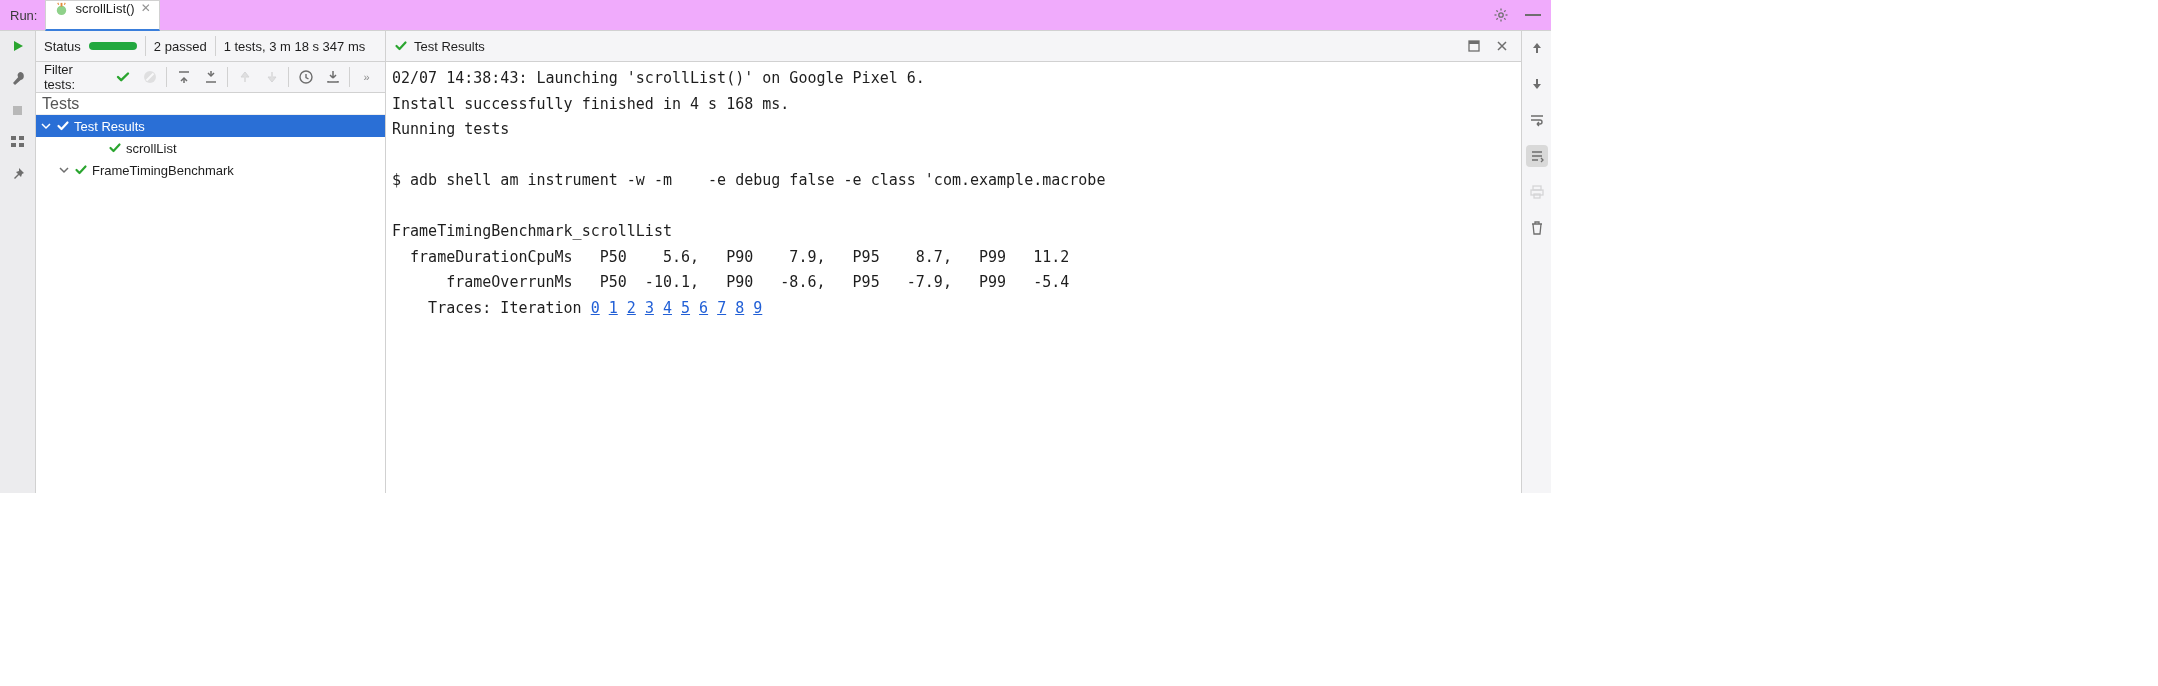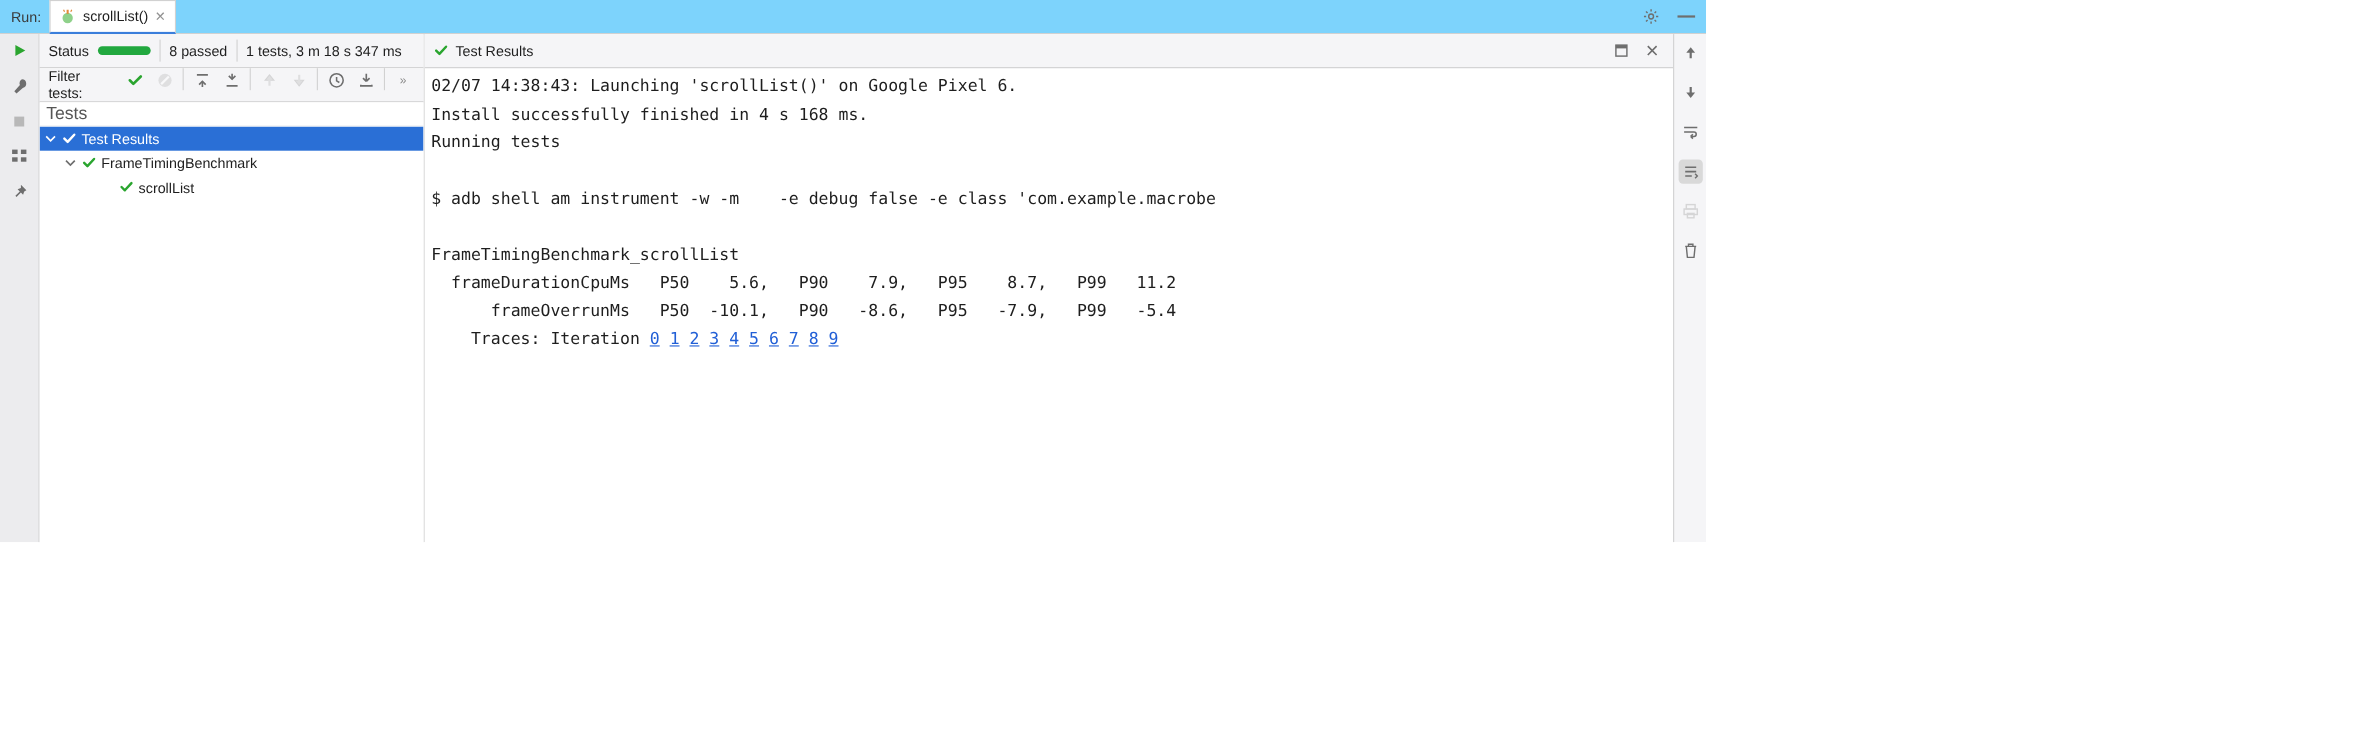--- a/index.html
+++ b/index.html
@@ -1,33 +1,33 @@
 <!DOCTYPE html>
 <html><head>
 <meta charset="utf-8">
 <style>
 * { margin:0; padding:0; box-sizing:border-box; }
 body { font-family:-apple-system,BlinkMacSystemFont,"Segoe UI",sans-serif; font-size:13px; color:#1e1e1e; background:#fff; width:1551px; height:493px; overflow:hidden; }
 .panel { display:flex; flex-direction:column; height:100%; }
-.tabbar { display:flex; align-items:center; height:31px; background:#7dd3fc; border-bottom:1px solid #d1d1d1; }
+.tabbar { display:flex; align-items:center; height:31px; background:#f0abfc; border-bottom:1px solid #d1d1d1; }
 .runlabel { padding:0 8px 0 10px; color:#3a3a3a; }
-.tab { display:flex; align-items:center; height:31px; padding:0 8px; background:#fff; border:1px solid #d1d1d1; border-bottom:2px solid #3a7edb; gap:6px; }
+.tab { display:flex; height:31px; padding:0 8px; background:#fff; border:1px solid #d1d1d1; border-bottom:2px solid #3a7edb; gap:6px; }
 .tab-close { color:#929292; font-size:12px; cursor:pointer; }
 .spacer { flex:1; }
 .gear { width:16px; height:16px; margin:0 6px; }
 .dash { width:16px; height:2px; background:#6e6e6e; margin:0 10px; }
 .body { flex:1; display:flex; min-height:0; }
 .gutter { width:36px; background:#ececee; display:flex; flex-direction:column; align-items:center; padding-top:6px; gap:14px; border-right:1px solid #d1d1d1; }
 .gutter-icn { width:18px; height:18px; display:flex; align-items:center; justify-content:center; }
 .left-col { width:350px; display:flex; flex-direction:column; border-right:1px solid #d1d1d1; }
 .statusbar { height:31px; display:flex; align-items:center; background:#f5f5f7; border-bottom:1px solid #d1d1d1; padding:0 8px; gap:8px; }
 .statusbar .lbl { color:#1e1e1e; }
 .progbar { height:8px; width:48px; background:#22a83f; border-radius:4px; }
 .sep { width:1px; height:20px; background:#d1d1d1; }
-.filterbar { height:31px; display:flex; align-items:flex-start; background:#f5f5f7; border-bottom:1px solid #d1d1d1; padding:0 8px; gap:6px; }
+.filterbar { height:31px; display:flex; align-items:center; background:#f5f5f7; border-bottom:1px solid #d1d1d1; padding:0 8px; gap:6px; }
 .filterbar .lbl { margin-right:2px; }
 .icn-btn { width:22px; height:22px; display:flex; align-items:center; justify-content:center; border-radius:4px; cursor:pointer; }
 .icn-btn.disabled { opacity:.35; }
 .icn-btn.grey svg { stroke:#9a9a9a; fill:#9a9a9a; }
 .treehdr { height:22px; padding:2px 6px; font-size:16px; color:#555; background:#fff; border-bottom:1px solid #eee; }
 .tree { flex:1; background:#fff; overflow:auto; }
 .tree-row { display:flex; align-items:center; height:22px; padding-left:4px; gap:4px; cursor:default; }
 .tree-row .arrow { width:12px; height:12px; }
 .tree-row.sel { background:#2a6fd6; color:#fff; }
 .tree-row.sel svg.check path { stroke:#fff; }
@@ -107,21 +107,21 @@
             <path d="M8 1l5 5-2 1-1 3-2-2-4 4-1-1 4-4-2-2 3-1z" fill="#6e6e6e"></path>
           </svg>
         </div>
     </div>
 
     <div class="left-col">
       <div class="statusbar">
         <span class="lbl">Status</span>
         <div class="progbar"></div>
         <div class="sep"></div>
-        <span>8 passed</span>
+        <span>2 passed</span>
         <div class="sep"></div>
         <span>1 tests, 3 m 18 s 347 ms</span>
       </div>
       <div class="filterbar">
         <span class="lbl">Filter tests:</span>
         <div class="icn-btn">
             <svg width="16" height="16" viewBox="0 0 16 16">
               <path d="M3 8l3.2 3.2L13 4.5" stroke="#2aa52f" stroke-width="2.4" fill="none" stroke-linecap="round" stroke-linejoin="round"></path>
             </svg>
           </div>
@@ -181,35 +181,35 @@
       <div class="tree">
         <div class="tree-row sel">
           <svg class="arrow" viewBox="0 0 12 12">
               <path d="M2 4l4 4 4-4" stroke="#fff" stroke-width="1.5" fill="none"></path>
             </svg>
           <svg class="check" width="14" height="14" viewBox="0 0 14 14">
               <path d="M2.5 7l3 3L11.5 3.5" stroke="#fff" stroke-width="2.2" fill="none" stroke-linecap="round" stroke-linejoin="round"></path>
             </svg>
           <span>Test Results</span>
         </div>
+        <div class="tree-row indent-2">
+          <span style="width:12px;"></span>
+          <svg width="14" height="14" viewBox="0 0 14 14">
+              <path d="M2.5 7l3 3L11.5 3.5" stroke="#2aa52f" stroke-width="2.2" fill="none" stroke-linecap="round" stroke-linejoin="round"></path>
+            </svg>
+          <span>scrollList</span>
+        </div>
         <div class="tree-row indent-1">
           <svg class="arrow" viewBox="0 0 12 12">
               <path d="M2 4l4 4 4-4" stroke="#6e6e6e" stroke-width="1.5" fill="none"></path>
             </svg>
           <svg width="14" height="14" viewBox="0 0 14 14">
               <path d="M2.5 7l3 3L11.5 3.5" stroke="#2aa52f" stroke-width="2.2" fill="none" stroke-linecap="round" stroke-linejoin="round"></path>
             </svg>
           <span>FrameTimingBenchmark</span>
-        </div>
-        <div class="tree-row indent-2">
-          <span style="width:12px;"></span>
-          <svg width="14" height="14" viewBox="0 0 14 14">
-              <path d="M2.5 7l3 3L11.5 3.5" stroke="#2aa52f" stroke-width="2.2" fill="none" stroke-linecap="round" stroke-linejoin="round"></path>
-            </svg>
-          <span>scrollList</span>
         </div>
       </div>
     </div>
 
     <div class="right-col">
       <div class="right-main">
         <div class="resultbar">
           <svg width="14" height="14" viewBox="0 0 14 14">
               <path d="M2.5 7l3 3L11.5 3.5" stroke="#2aa52f" stroke-width="2.2" fill="none" stroke-linecap="round" stroke-linejoin="round"></path>
             </svg>

